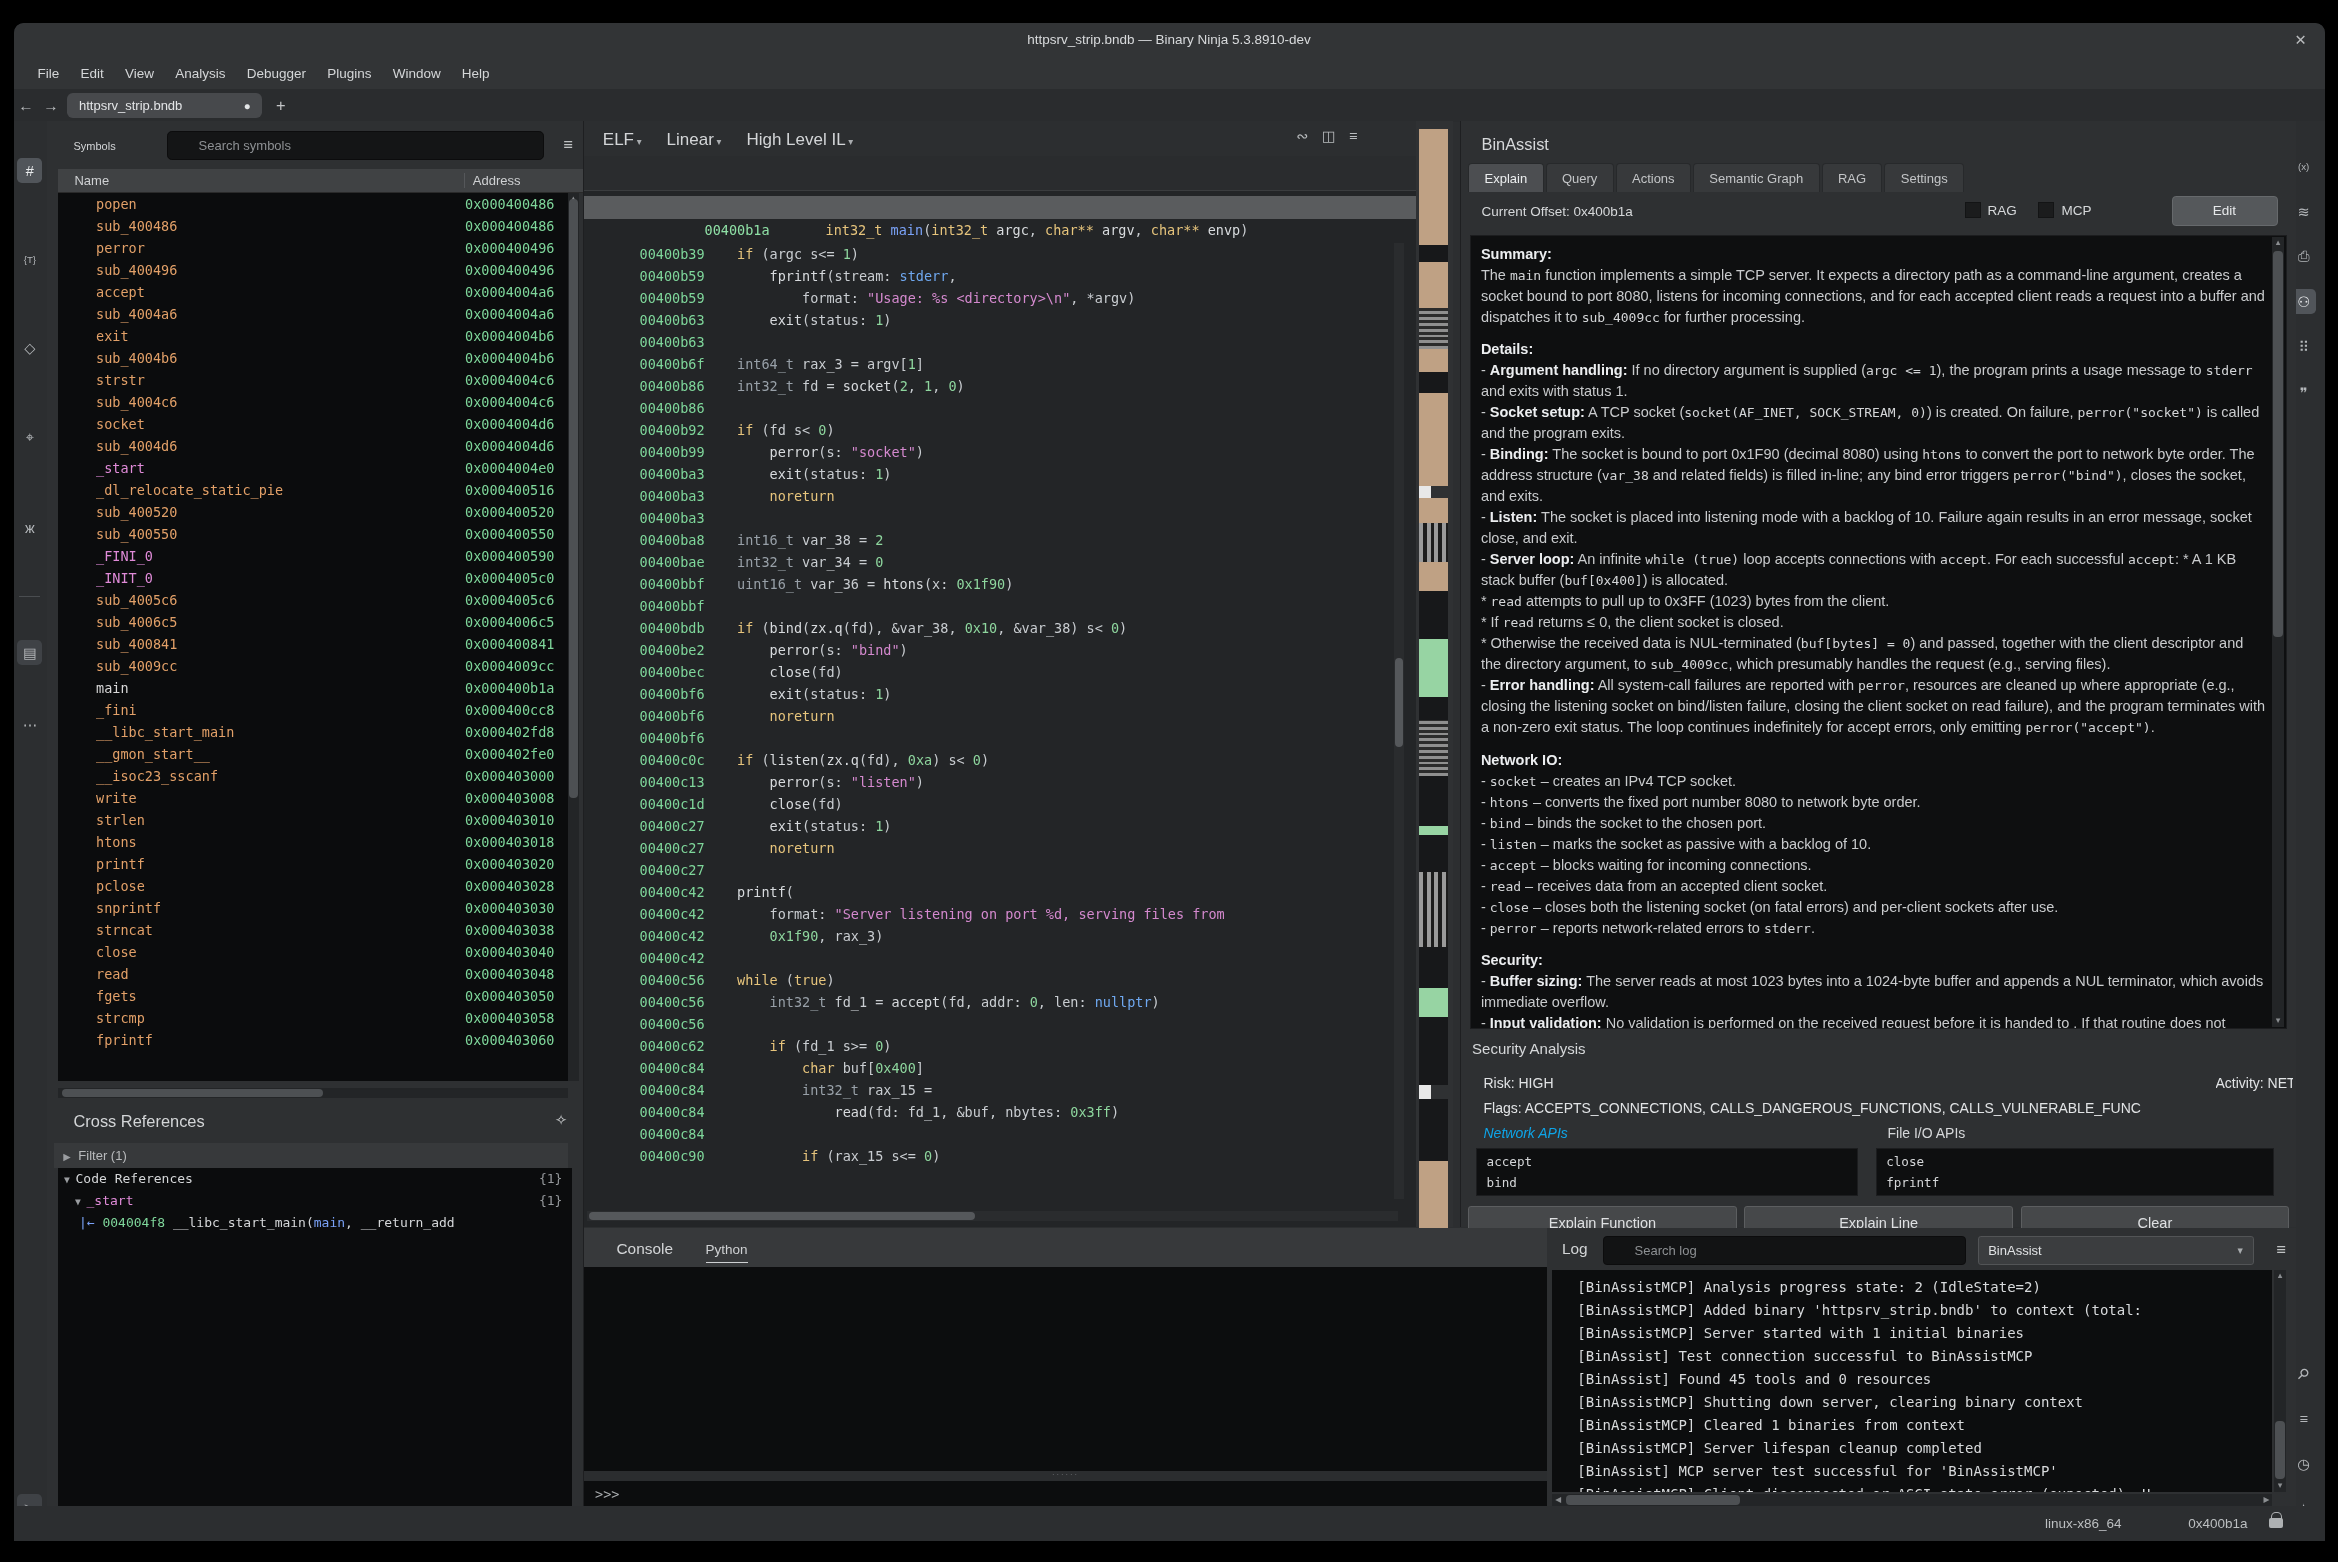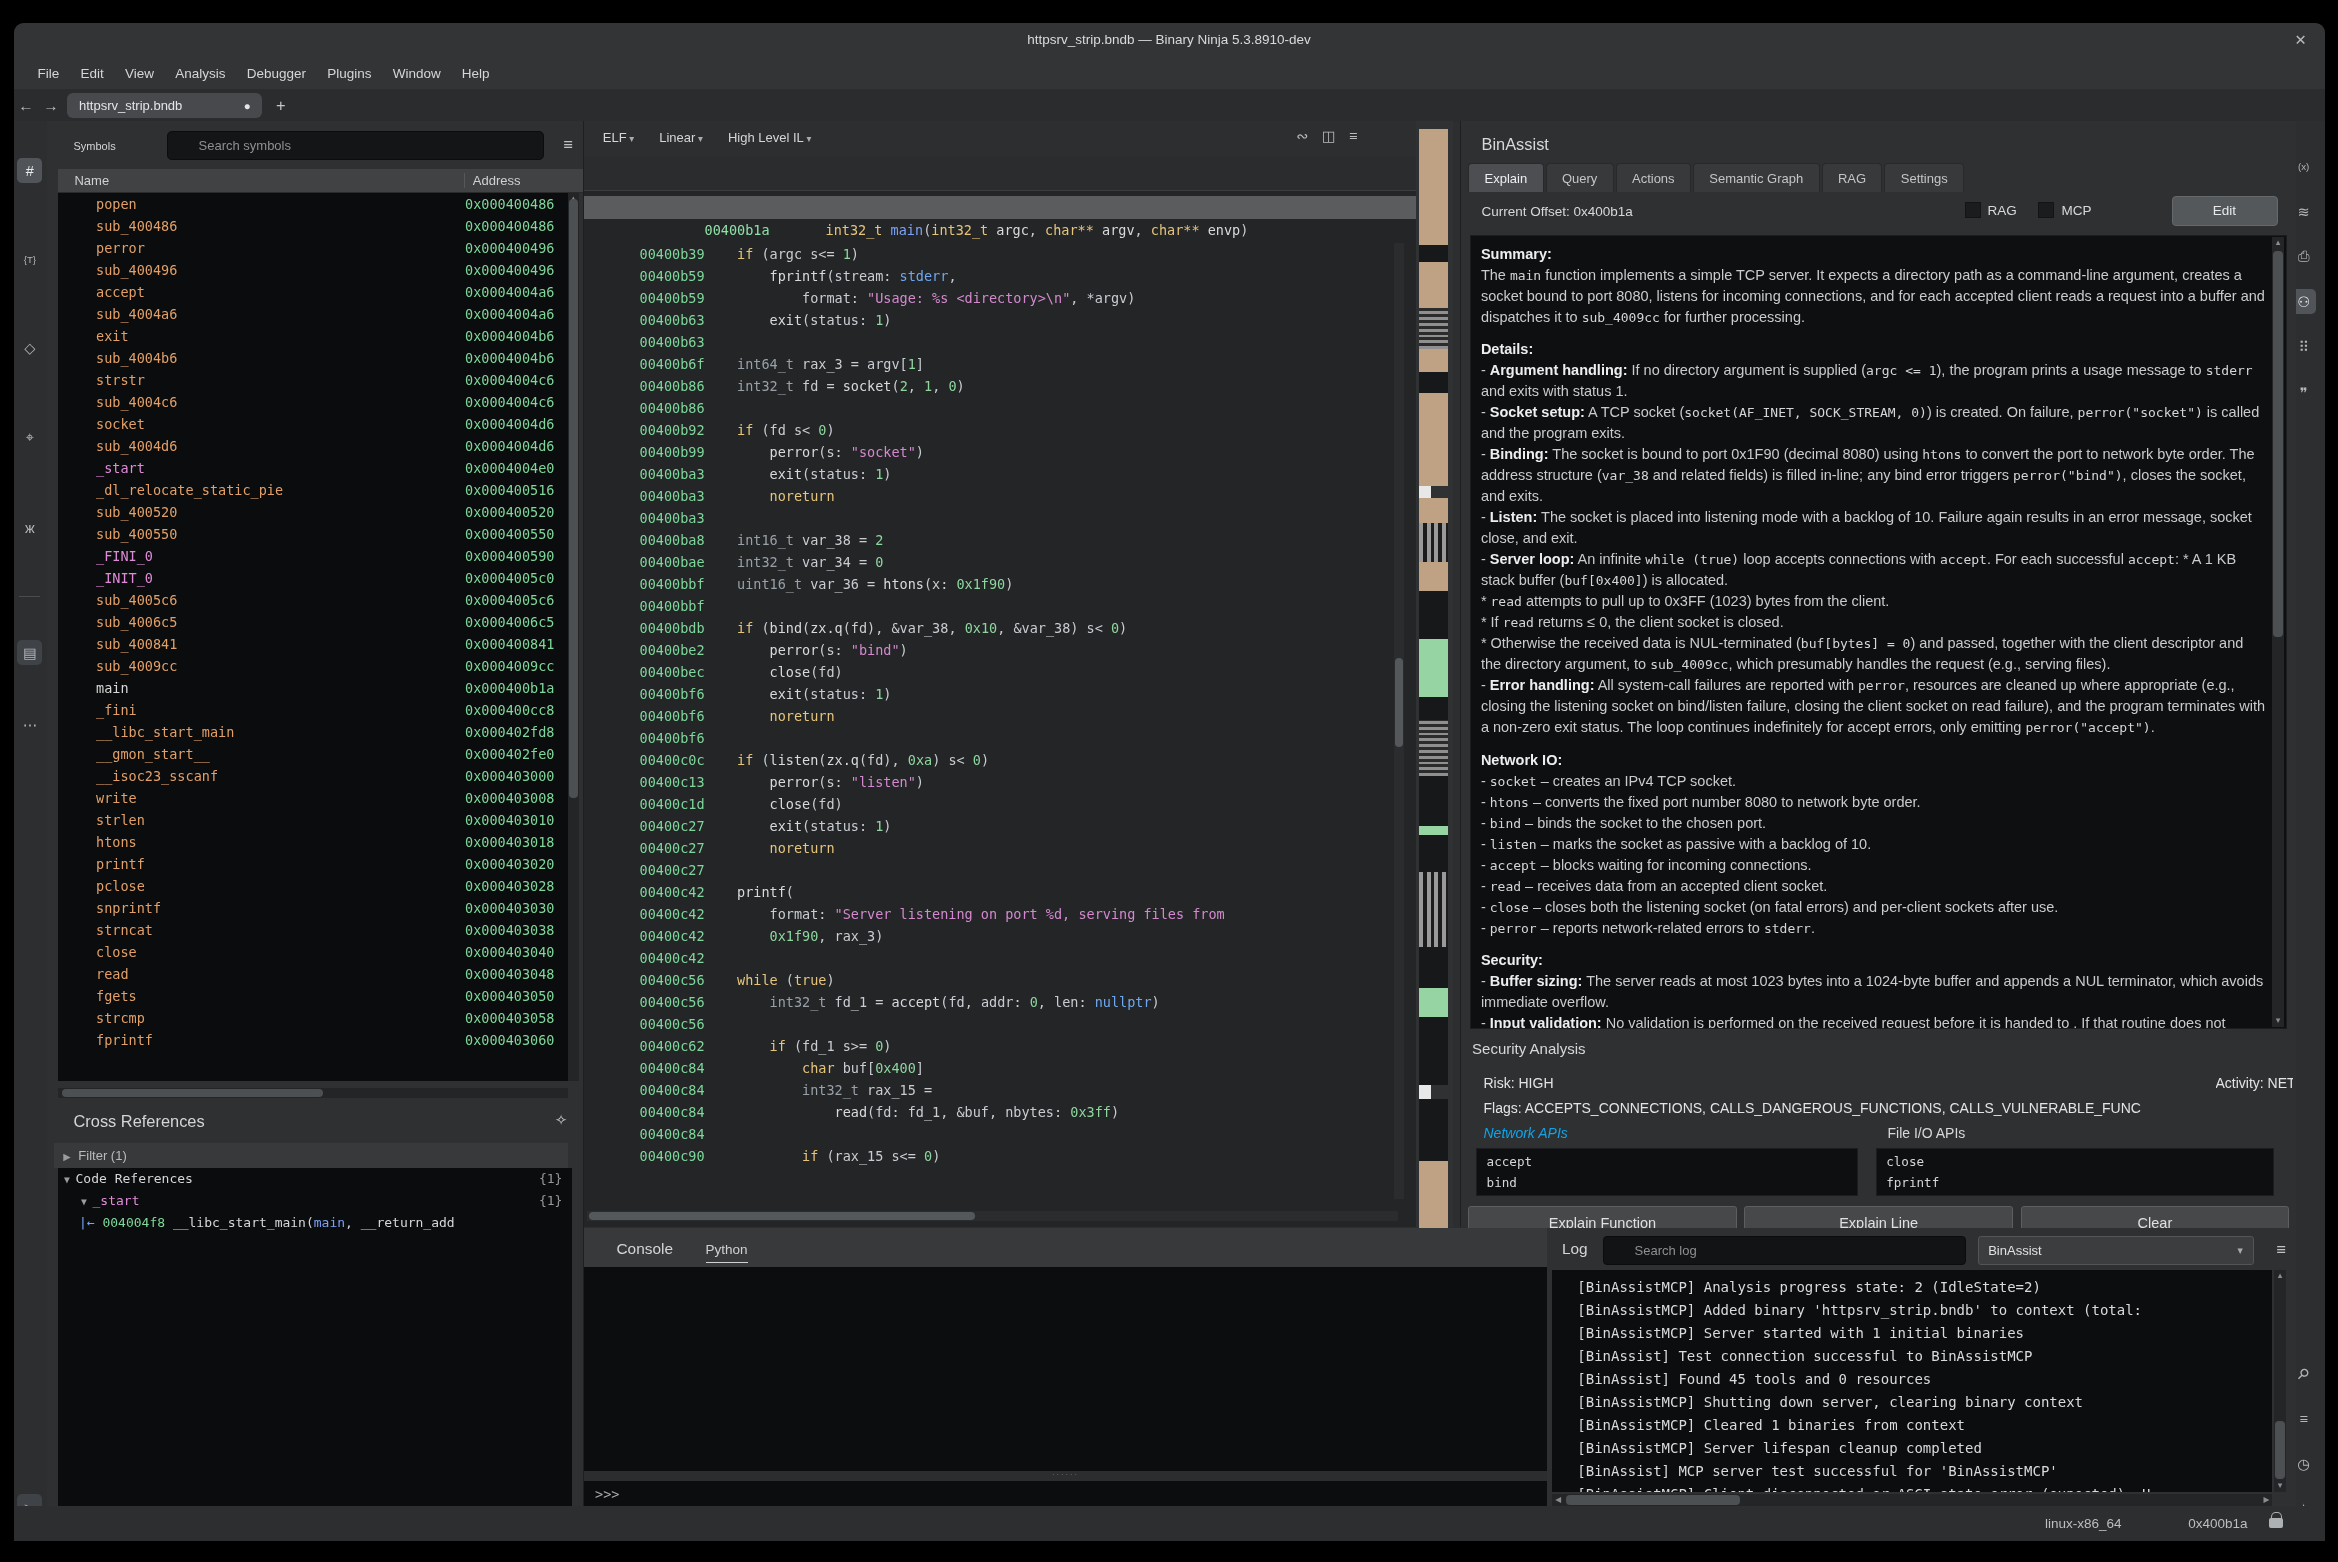--- a/index.html
+++ b/index.html
@@ -64,21 +64,21 @@
   .xref-row .tri { color:#9a9da0; font-size:9.7px; margin:0 5.8px 0 5.8px; }
   .xref-count { position:absolute; right:9.7px; color:#96999c; }
   .xref-start { color:#e08bd8; }
   .xref-arrow { color:#7aa2f7; margin:0 7.7px 0 21px; }
   .xref-addr { color:#7fd79b; }
   .xref-main { color:#7aa2f7; }
 
   
   #code-pane { position:absolute; left:570px; top:98px; width:836px; height:1106px; background:#232527; }
   #code-toolbar { position:absolute; left:0; top:0; width:100%; height:35px; background:#2c2e30; }
-  .dd { color:#d3d5d7; font-size:13px; margin-right:25px; }
+  .dd { color:#d3d5d7; font-size:17px; margin-right:25px; }
   .dd::after { content:" ▾"; font-size:9.7px; color:#a9acaf; }
   #code-toolbar-inner { position:absolute; left:19.3px; top:8.7px; display:flex; }
   #code-tool-icons { position:absolute; right:62px; top:6.8px; color:#b9bcbe; font-size:14.5px; display:flex; gap:13.5px; }
   #breadcrumb { position:absolute; left:0; top:35px; width:100%; height:35px; background:#2a2c2e; border-bottom:1px solid #3a3c3e; font-family:"DejaVu Sans Mono",monospace; font-size:13.5px; line-height:35px; white-space:pre; }
   #breadcrumb .sync { color:#b9bcbe; margin:0 13.5px 0 23px; font-family:"DejaVu Sans",sans-serif; }
   #current-line { position:absolute; left:0; top:75px; width:100%; height:23px; background:#5a5c5e; font-family:"DejaVu Sans Mono",monospace; font-size:13.5px; line-height:23px; white-space:pre; }
   #current-line .cl-addr { color:#8fe0a6; margin-left:56px; }
   #current-line .cl-gap { display:inline-block; width:56px; }
   #code-lines { position:absolute; left:0; top:122px; width:817px; height:956px; overflow:hidden; }
   .code-line { height:22px; line-height:22px; font-family:"DejaVu Sans Mono",monospace; font-size:13.5px; white-space:pre; padding-left:56px; }
@@ -317,21 +317,21 @@
 
     <div id="xrefs-panel">
       <div id="xrefs-title">Cross References</div>
       <div id="xrefs-pin">✧</div>
       <div id="xrefs-filter"><span class="tri">▶</span><span>Filter (1)</span></div>
       <div id="xrefs-body">
         <div class="xref-row">
           <span class="tri">▼</span><span>Code References</span>
           <span class="xref-count">{1}</span>
         </div>
-        <div class="xref-row" style="padding-left:17px">
+        <div class="xref-row" style="padding-left:11px">
           <span class="tri">▼</span><span class="xref-start">_start</span>
           <span class="xref-count">{1}</span>
         </div>
         <div class="xref-row" id="xref-entry">
           <span class="xref-arrow">|←</span><span class="xref-addr">004004f8</span><span> </span><span>__libc_start_main(</span><span class="xref-main">main</span><span>, __return_add</span>
         </div>
       </div>
     </div>
 
     <div id="code-pane">

